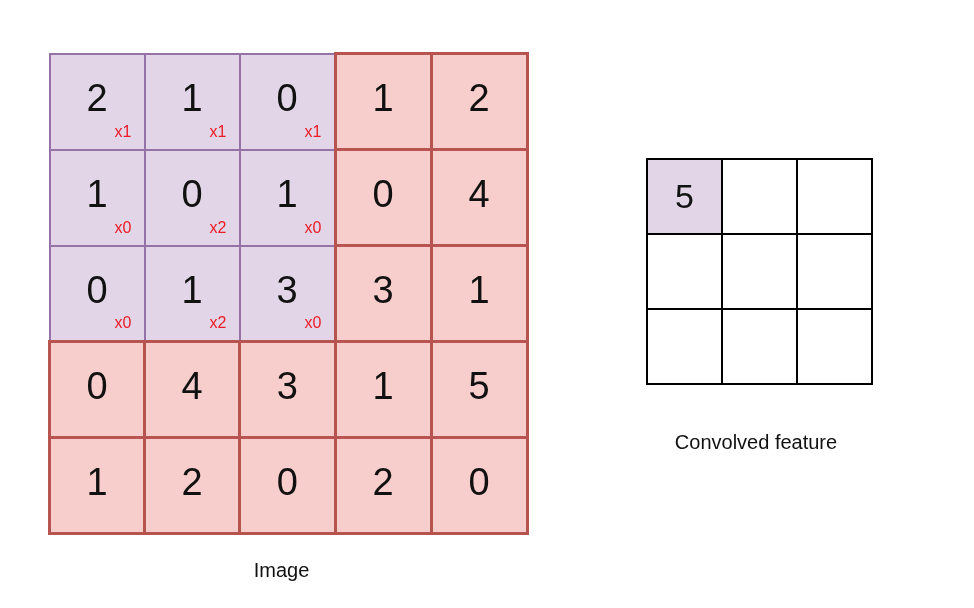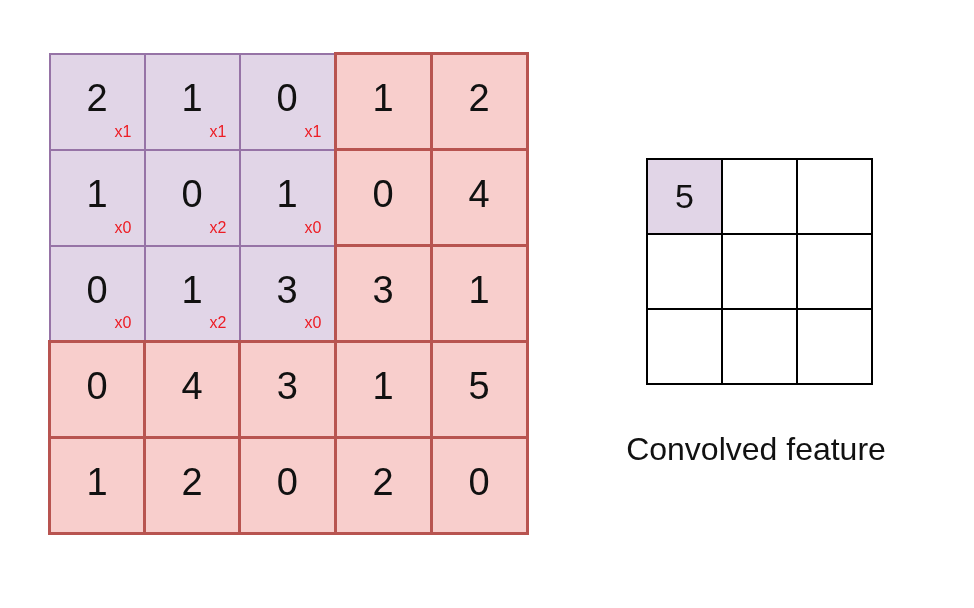--- a/index.html
+++ b/index.html
@@ -81,21 +81,21 @@
   }
   #conv-grid td.highlight {
     background: var(--purple-fill);
   }
 
   
   .caption {
     position: absolute;
     text-align: center;
     color: #111111;
-    font-size: 32px;
+    font-size: 20px;
     line-height: 1.2;
     white-space: nowrap;
   }
   #image-caption {
     left: 48px;
     width: 467px;
     top: 558px;
   }
   #conv-caption {
     left: 566px;
@@ -141,20 +141,21 @@
         <tr>
           <td class="pink"><span class="val">1</span></td>
           <td class="pink"><span class="val">2</span></td>
           <td class="pink"><span class="val">0</span></td>
           <td class="pink"><span class="val">2</span></td>
           <td class="pink"><span class="val">0</span></td>
         </tr>
       </tbody>
     </table>
 
+  <div class="caption" id="image-caption">Image</div>
 
   <table id="conv-grid">
       <tbody>
         <tr>
           <td class="highlight"><span>5</span></td>
           <td><span></span></td>
           <td><span></span></td>
         </tr>
         <tr>
           <td><span></span></td>

